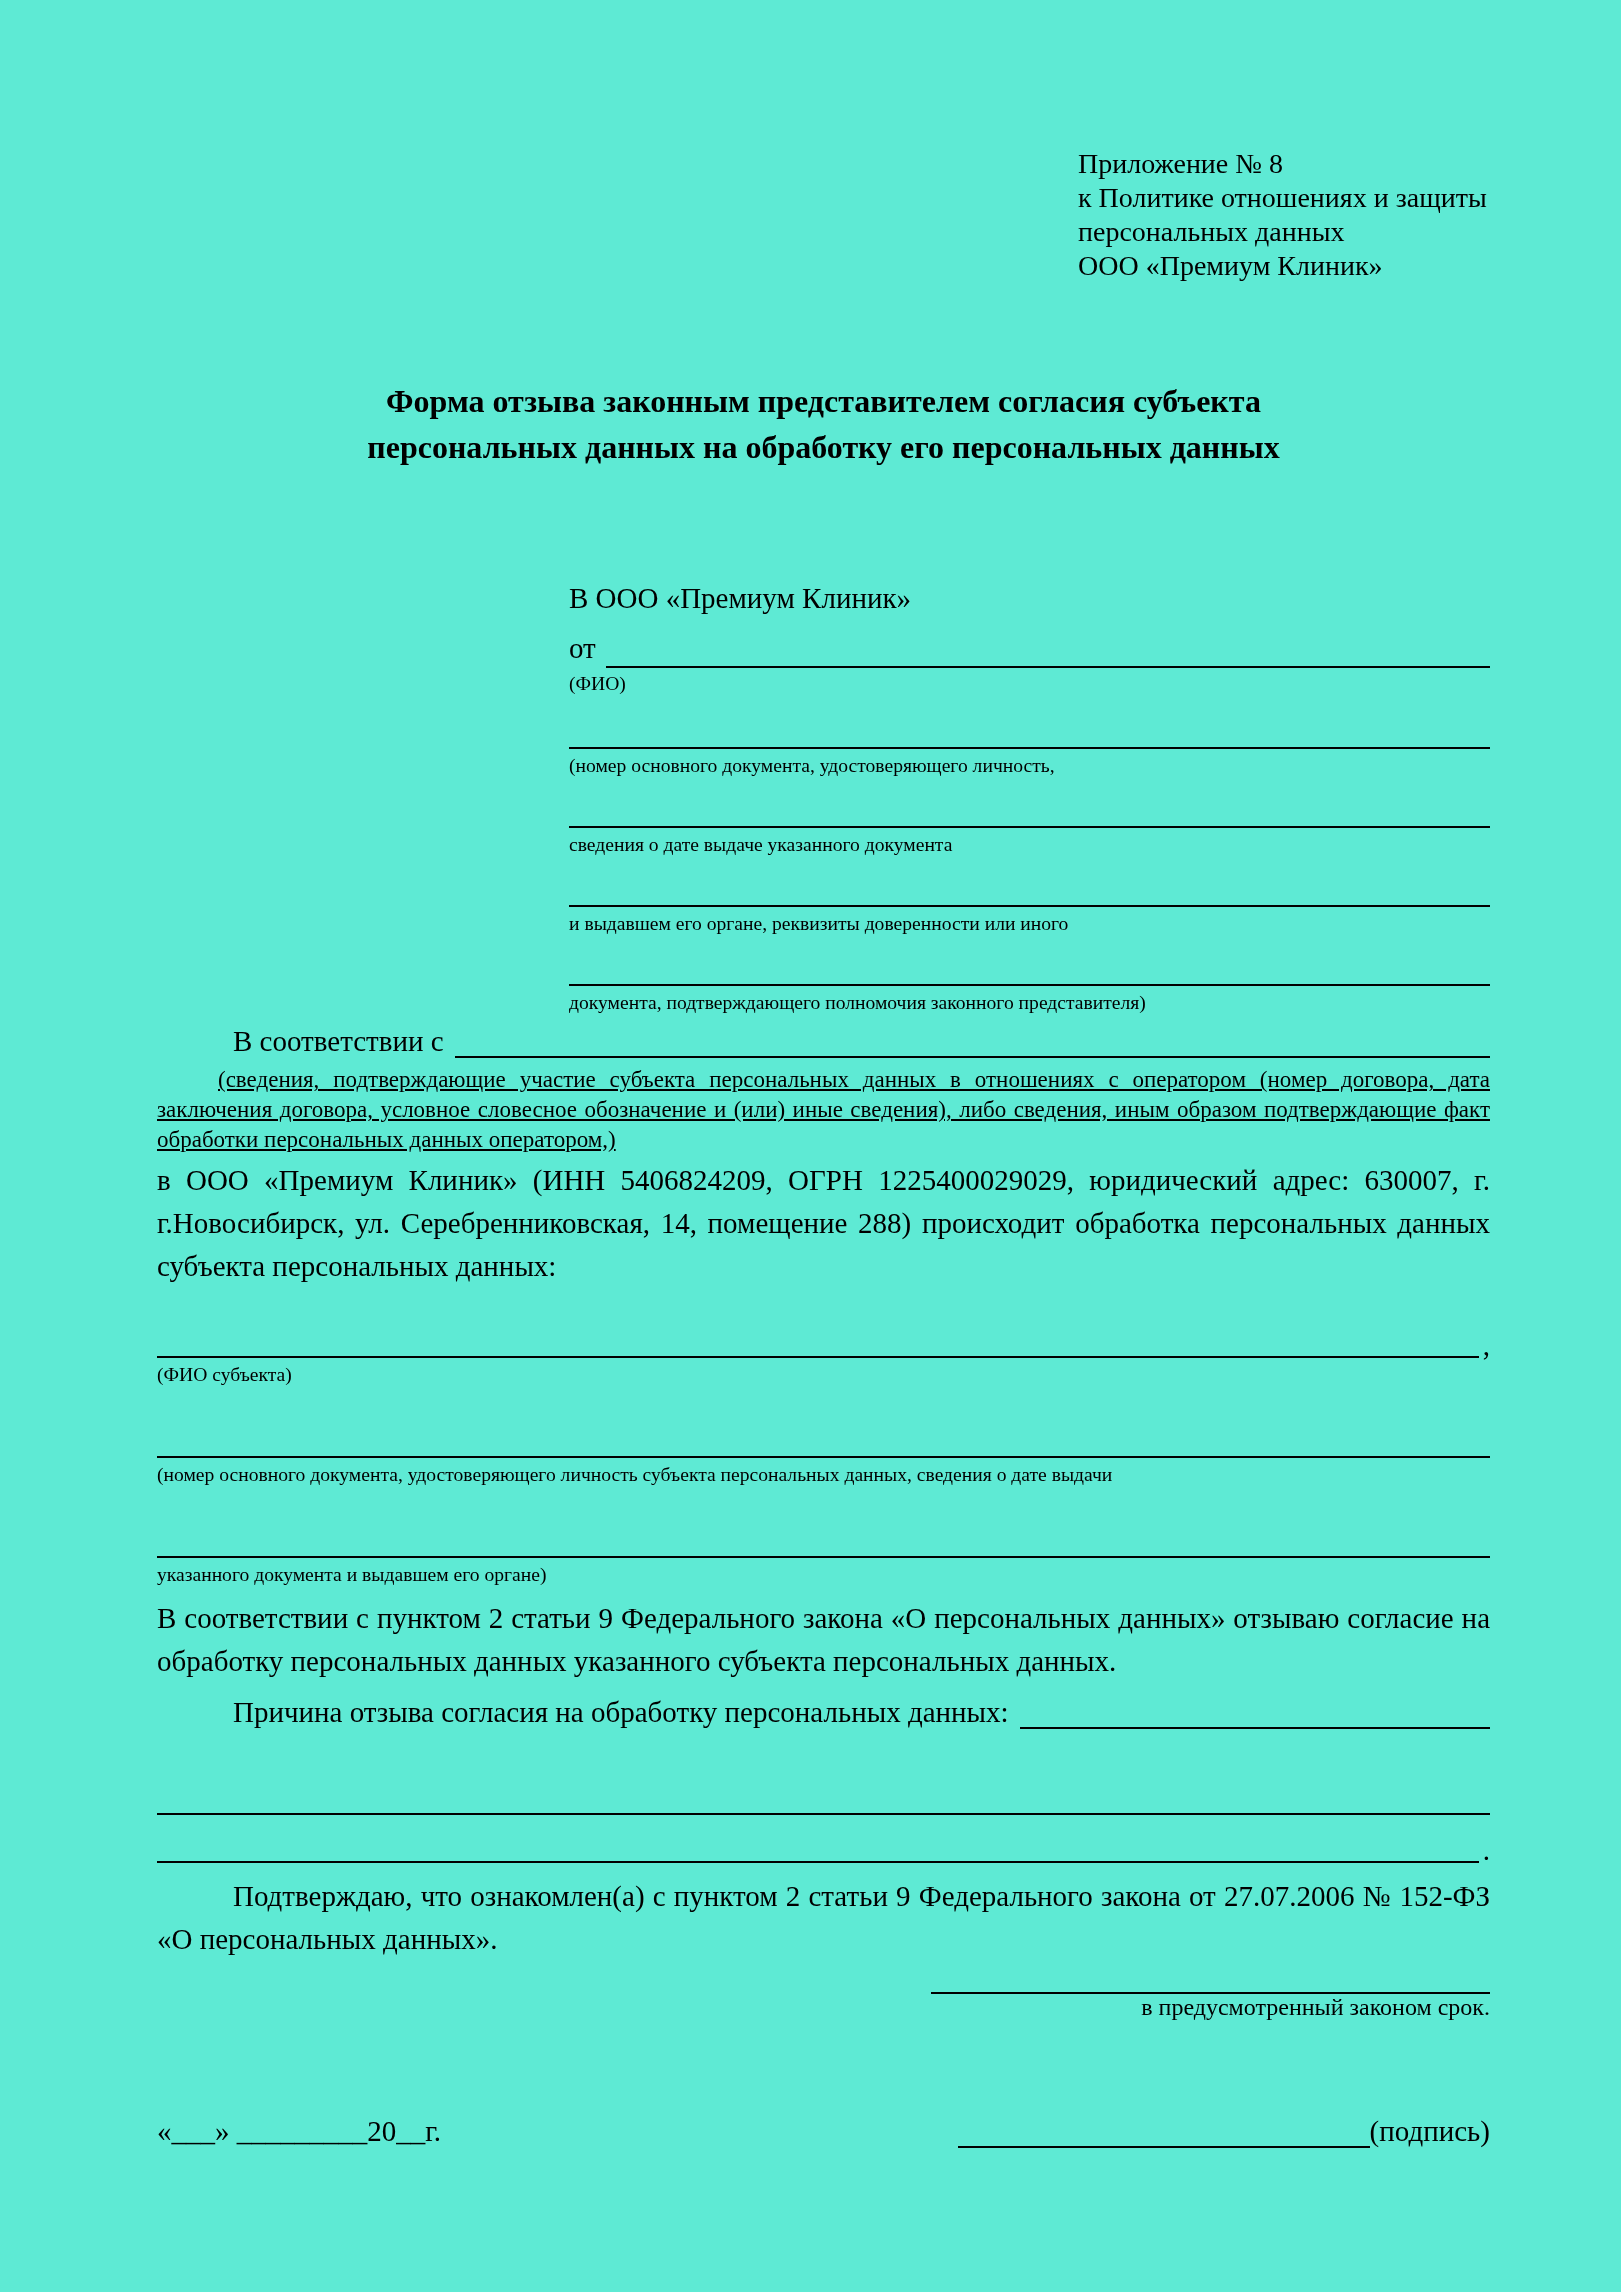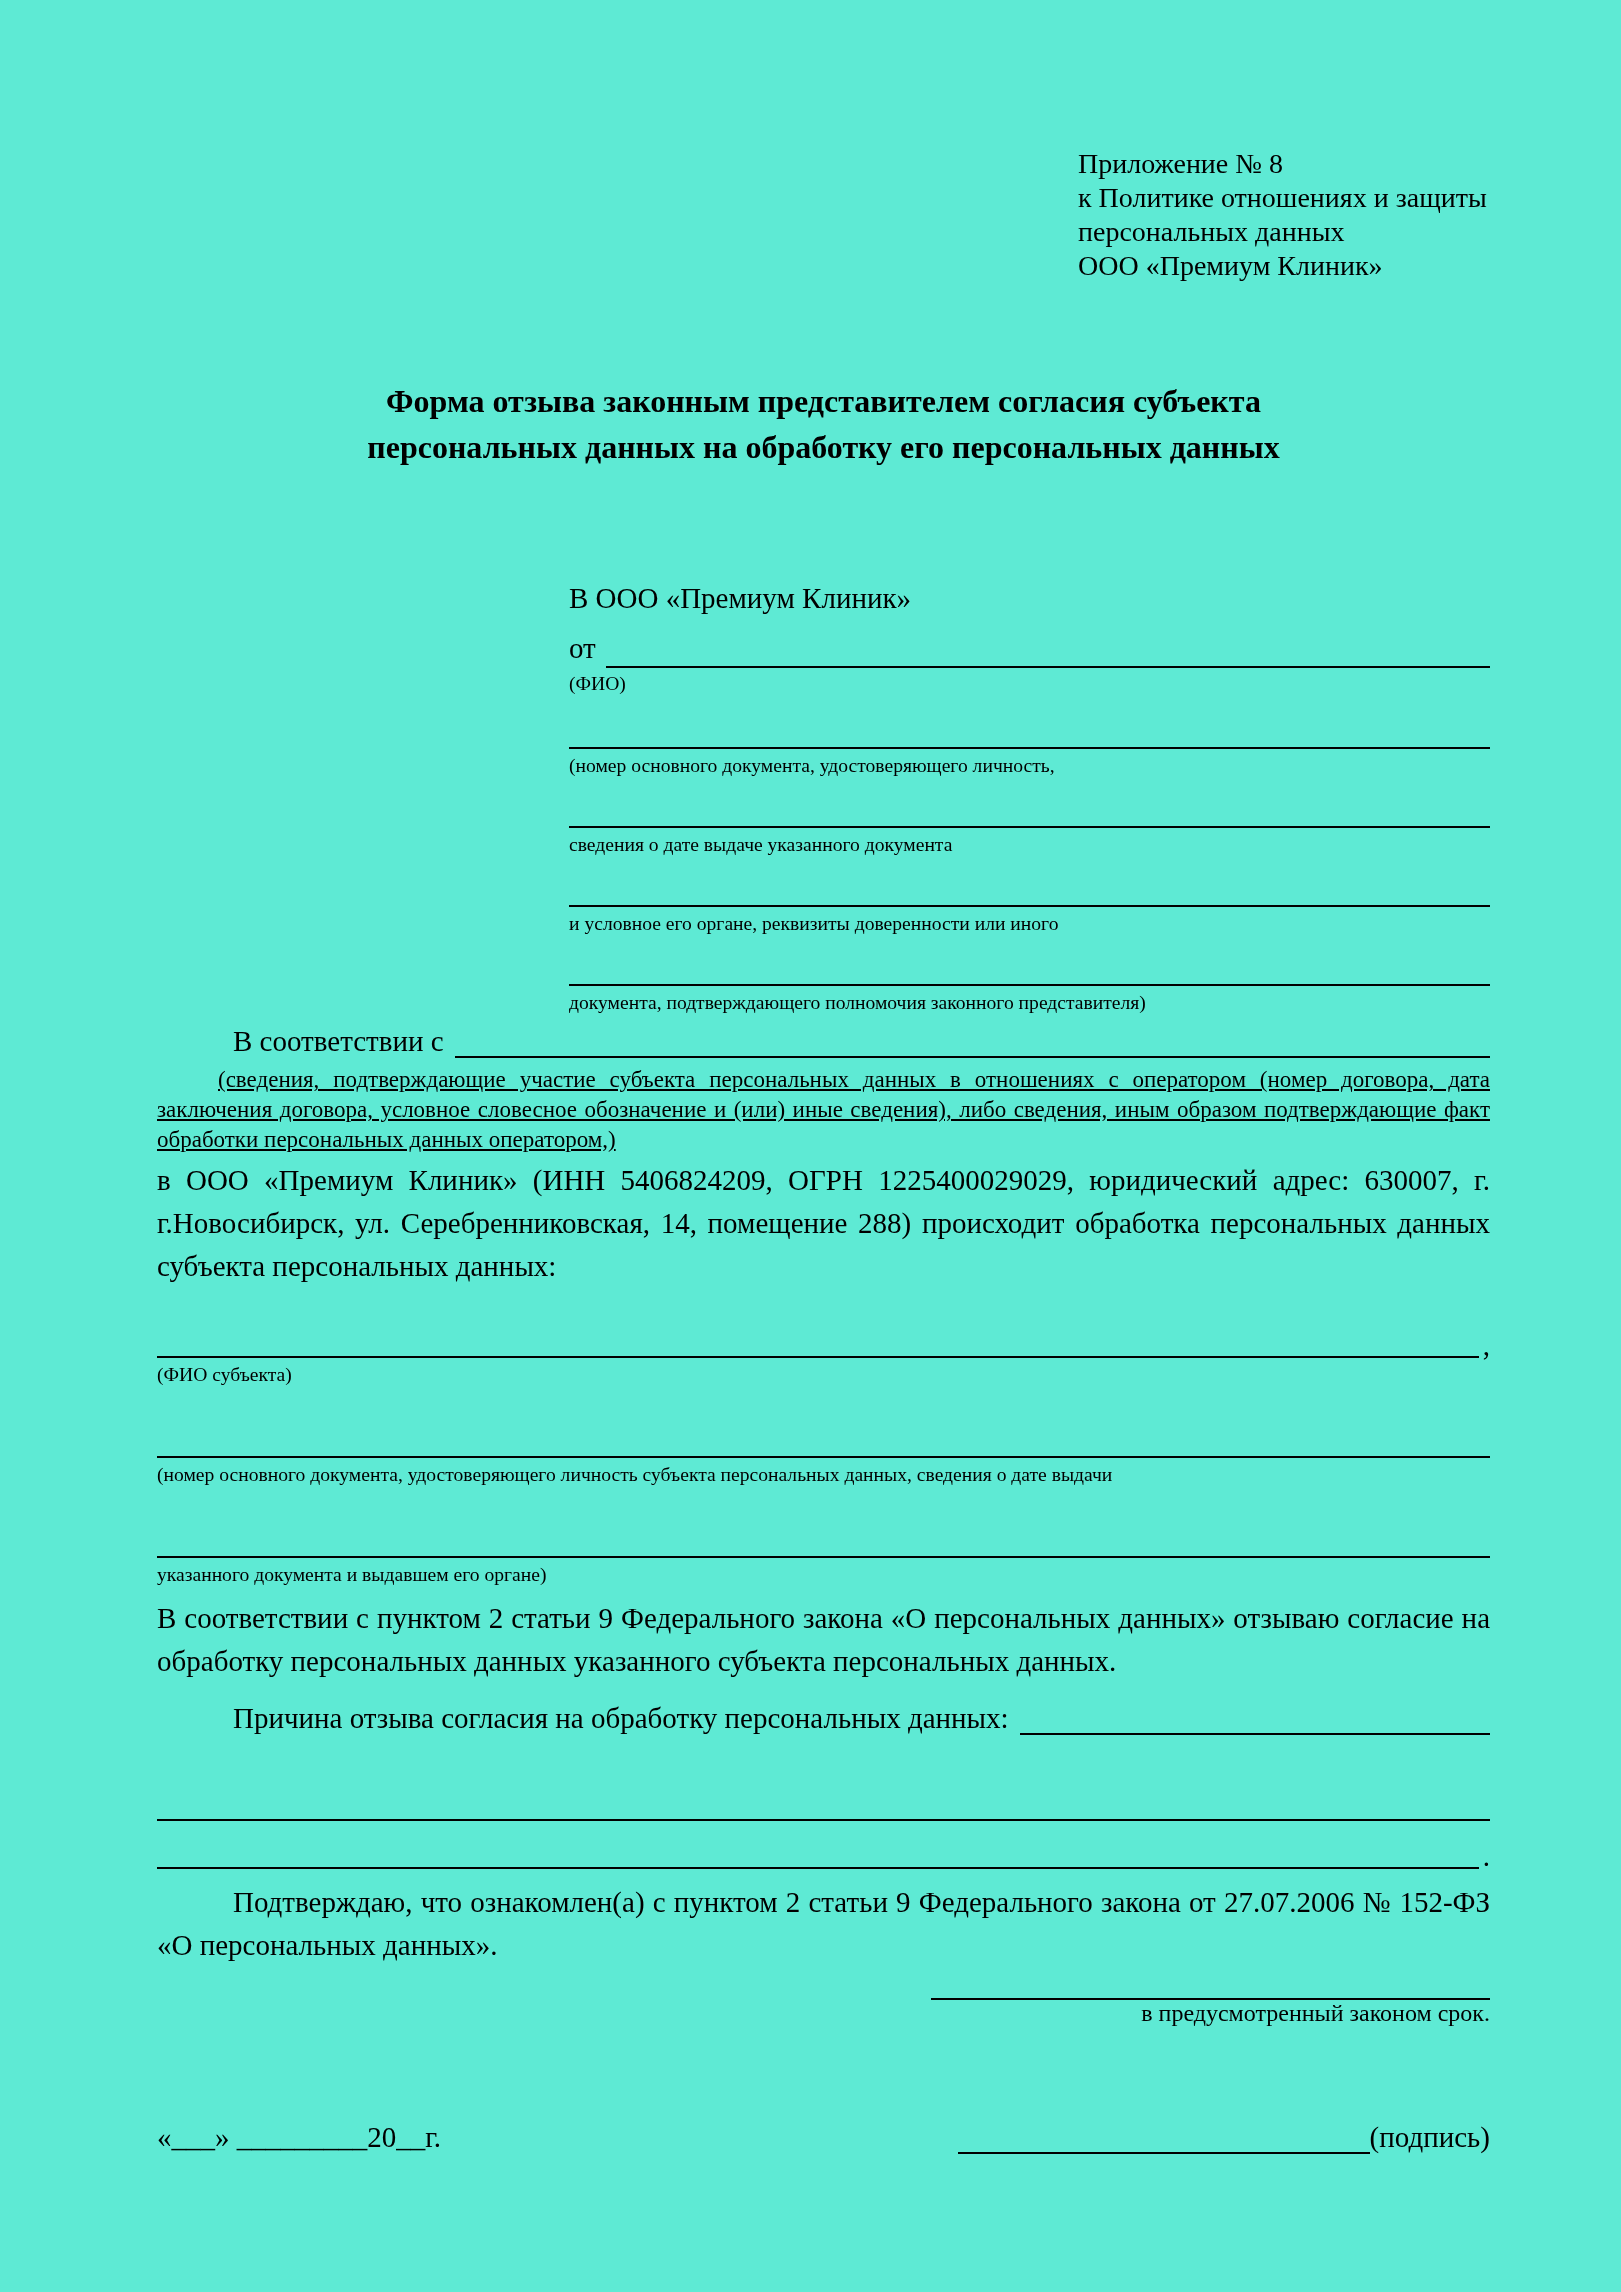--- a/index.html
+++ b/index.html
@@ -57,21 +57,21 @@
     text-indent: 61px;
     text-decoration: underline;
   }
   .para { font-size: 29px; line-height: 1.48; text-align: justify; }
   .op-para { margin-top: 3.9px; }
   .line-row { display: flex; align-items: flex-end; font-size: 29px; }
   .line-row .suffix { padding-left: 3.9px; line-height: 0.9; }
   .subject-blank-1 { margin-top: 35px; }
   .subject-blank { margin-top: 33px; }
   .withdraw { margin-top: 9.8px; }
-  .reason-row { display: flex; align-items: flex-end; margin-top: 19px; font-size: 29px; }
+  .reason-row { display: flex; align-items: flex-end; margin-top: 13px; font-size: 29px; }
   .reason-row .label { padding-left: 76px; padding-right: 11.8px; white-space: nowrap; }
   .reason-blank-1 { margin-top: 47px; }
   .reason-blank-2 { margin-top: 13.7px; }
   .ack { margin-top: 11.8px; text-indent: 76px; }
   .resp-line1 { margin-top: 2px; text-indent: 76px; }
   .resp-line2 { display: flex; align-items: flex-end; font-size: 24px; flex-direction: column; }
   .resp-line2 .fill-fixed { width: 559px; border-bottom: 2.9px solid #000; height: 33px; }
   .resp-line2 .text { padding-left: 2px; }
   .footer {
     margin-top: 94px;
@@ -108,21 +108,21 @@
     </div>
     <div class="caption">(ФИО)</div>
 
     <div class="blank" style="margin-top:13.7px"></div>
     <div class="caption">(номер основного документа, удостоверяющего личность,</div>
 
     <div class="blank" style="margin-top:11.8px"></div>
     <div class="caption">сведения о дате выдаче указанного документа</div>
 
     <div class="blank" style="margin-top:11.8px"></div>
-    <div class="caption">и условное его органе, реквизиты доверенности или иного</div>
+    <div class="caption">и выдавшем его органе, реквизиты доверенности или иного</div>
 
     <div class="blank" style="margin-top:11.8px"></div>
     <div class="caption">документа, подтверждающего полномочия законного представителя)</div>
   </div>
 
 
   <div class="accord-row">
     <span class="label">В соответствии с</span>
     <span class="fill"></span>
   </div>

